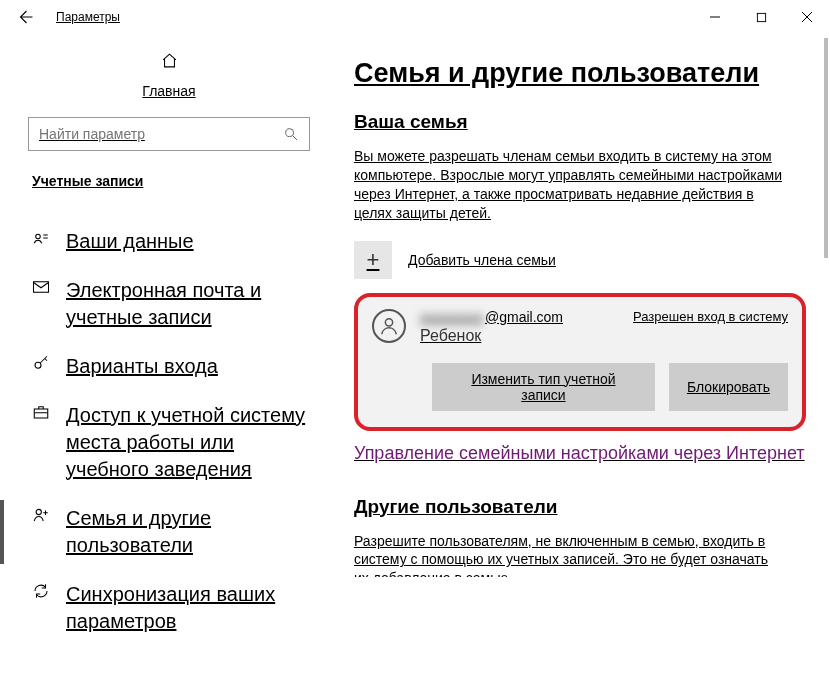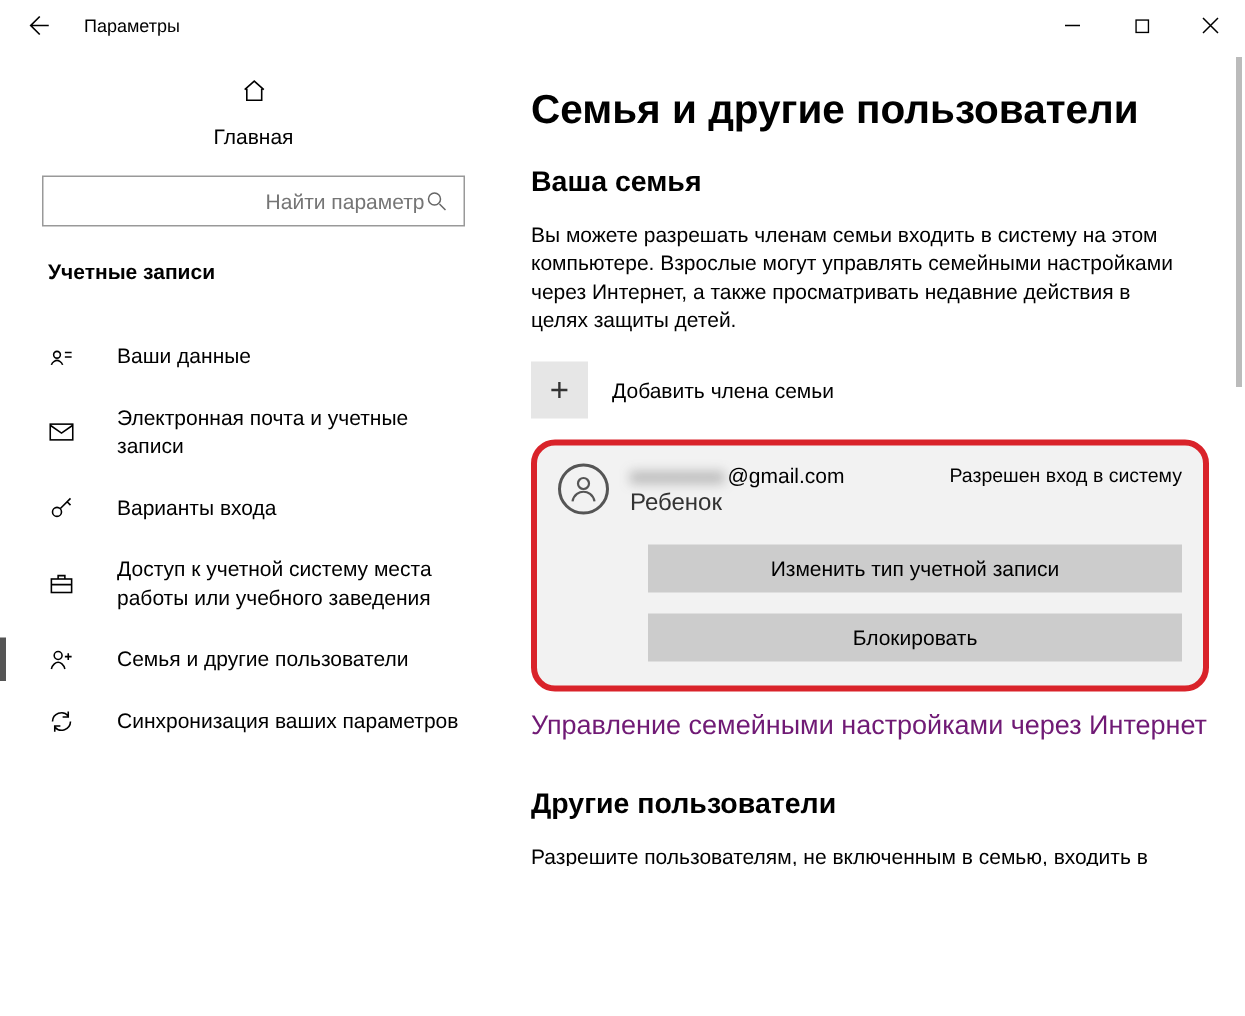--- a/index.html
+++ b/index.html
@@ -5,21 +5,21 @@
   * { box-sizing: border-box; margin: 0; padding: 0; }
   body {
     font-family: "Segoe UI", Arial, sans-serif;
     background: #fff;
     width: 830px;
     height: 677px;
     overflow: hidden;
     color: #000;
     font-size: 14px;
   }
-  .window { width: 830px; height: 577px; position: relative; }
+  .window { width: 830px; height: 577px; position: relative; text-decoration: underline; }
   .titlebar {
     height: 34px;
     display: flex;
     align-items: center;
     padding: 0 0 0 8px;
   }
   .titlebar .back-btn {
     width: 34px; height: 34px;
     display: flex; align-items: center; justify-content: center;
     font-size: 18px;
@@ -37,34 +37,34 @@
   .search-box {
     margin-top: 10px;
     border: 1px solid #999;
     height: 34px;
     display: flex; align-items: center;
     padding: 0 10px;
     color: #666;
   }
   .search-box input {
     flex: 1; border: none; outline: none; font-size: 14px;
-    background: transparent; color: #be185d; text-align: right;
+    background: transparent; color: #be185d;
   }
   .section-title {
     margin-top: 22px; font-size: 14px; font-weight: 600;
     padding: 0 4px;
   }
   .nav {
     margin-top: 28px;
     display: flex; flex-direction: column;
   }
   .nav-item {
-    display: flex; align-items: center; gap: 28px;
+    display: flex; align-items: flex-start; gap: 16px;
     padding: 11px 16px 11px 32px;
-    font-size: 14px;
+    font-size: 20px;
     line-height: 1.35;
     position: relative;
   }
   .nav-item .icon { width: 18px; flex-shrink: 0; margin-top: 1px; }
   .nav-item.active::before {
     content: ""; position: absolute; left: 0; top: 6px; bottom: 6px;
     width: 4px; background: #555;
   }
   .main {
     flex: 1;
@@ -105,21 +105,20 @@
   .blur {
     filter: blur(4px);
     color: #444;
     user-select: none;
   }
   .status { margin-left: auto; font-size: 13px; }
   .role { font-size: 16px; color: #333; margin-top: 2px; }
   .member-buttons {
     display: flex; gap: 14px; margin-top: 18px;
     margin-left: 60px;
-    flex-direction: column;
   }
   .grey-btn {
     background: #ccc;
     padding: 8px 18px;
     font-size: 14px;
     border: none;
     color: #000;
   }
   .link-row {
     margin-top: 12px;

